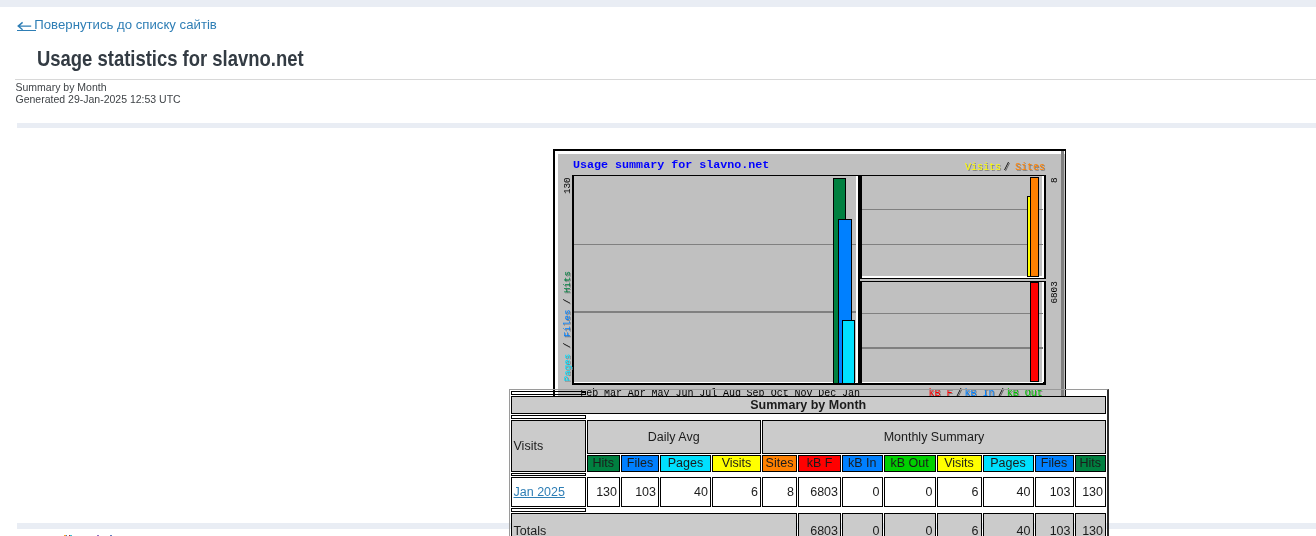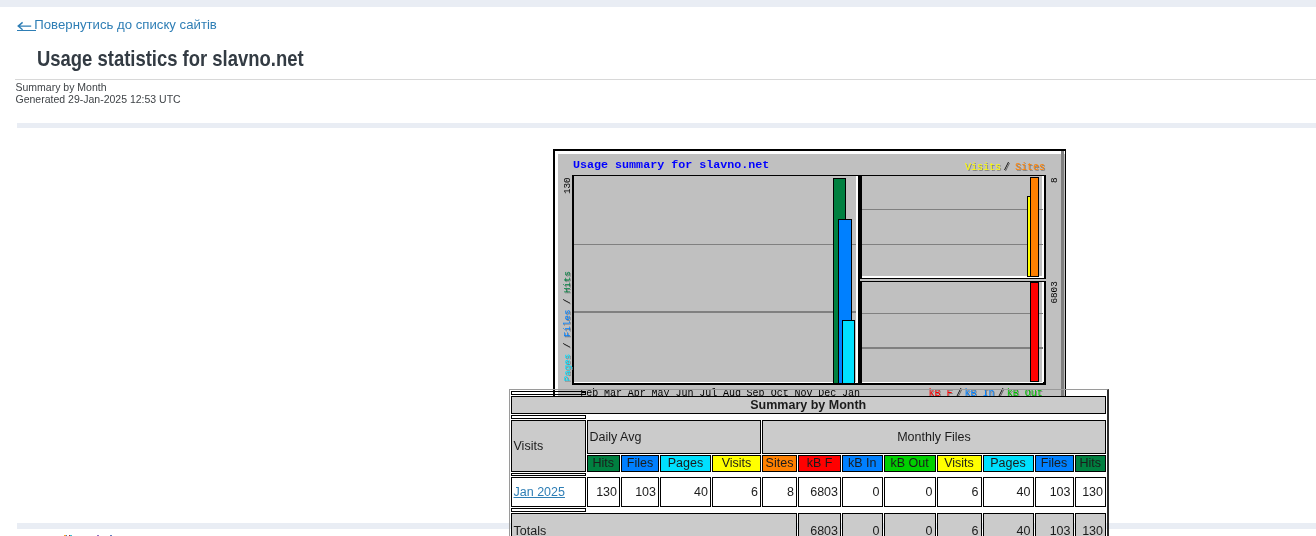--- a/index.html
+++ b/index.html
@@ -151,22 +151,22 @@
           <th class="sp" style="height:4.5px"></th>
         </tr>
 <tr>
           <th colspan="13" class="gy" style="height:18px;font-weight:bold;text-align:center;">Summary by Month</th>
         </tr>
 <tr>
           <th class="sp" style="height:4px"></th>
         </tr>
 <tr>
           <th rowspan="2" class="gy" style="text-align:left;">Visits</th>
-<th colspan="4" class="gy" style="height:34px;text-align:left;">Daily Avg</th>
-<th colspan="8" class="gy" style="height:16.5px;text-align:center;">Monthly Files</th>
+<th colspan="4" class="gy" style="height:34px;text-align:center;">Daily Avg</th>
+<th colspan="8" class="gy" style="height:16.5px;text-align:center;">Monthly Summary</th>
         </tr>
 <tr>
 <th style="height:16.5px;text-align:center;background:#008040;">Hits</th>
 <th style="text-align:center;background:#0080ff;">Files</th>
 <th style="text-align:center;background:#00e0ff;">Pages</th>
 <th style="text-align:center;background:#ffff00;">Visits</th>
 <th style="text-align:center;background:#ff8000;">Sites</th>
 <th style="text-align:center;background:#ff0000;">kB F</th>
 <th style="text-align:center;background:#0080ff;">kB In</th>
 <th style="text-align:center;background:#00d000;">kB Out</th>

